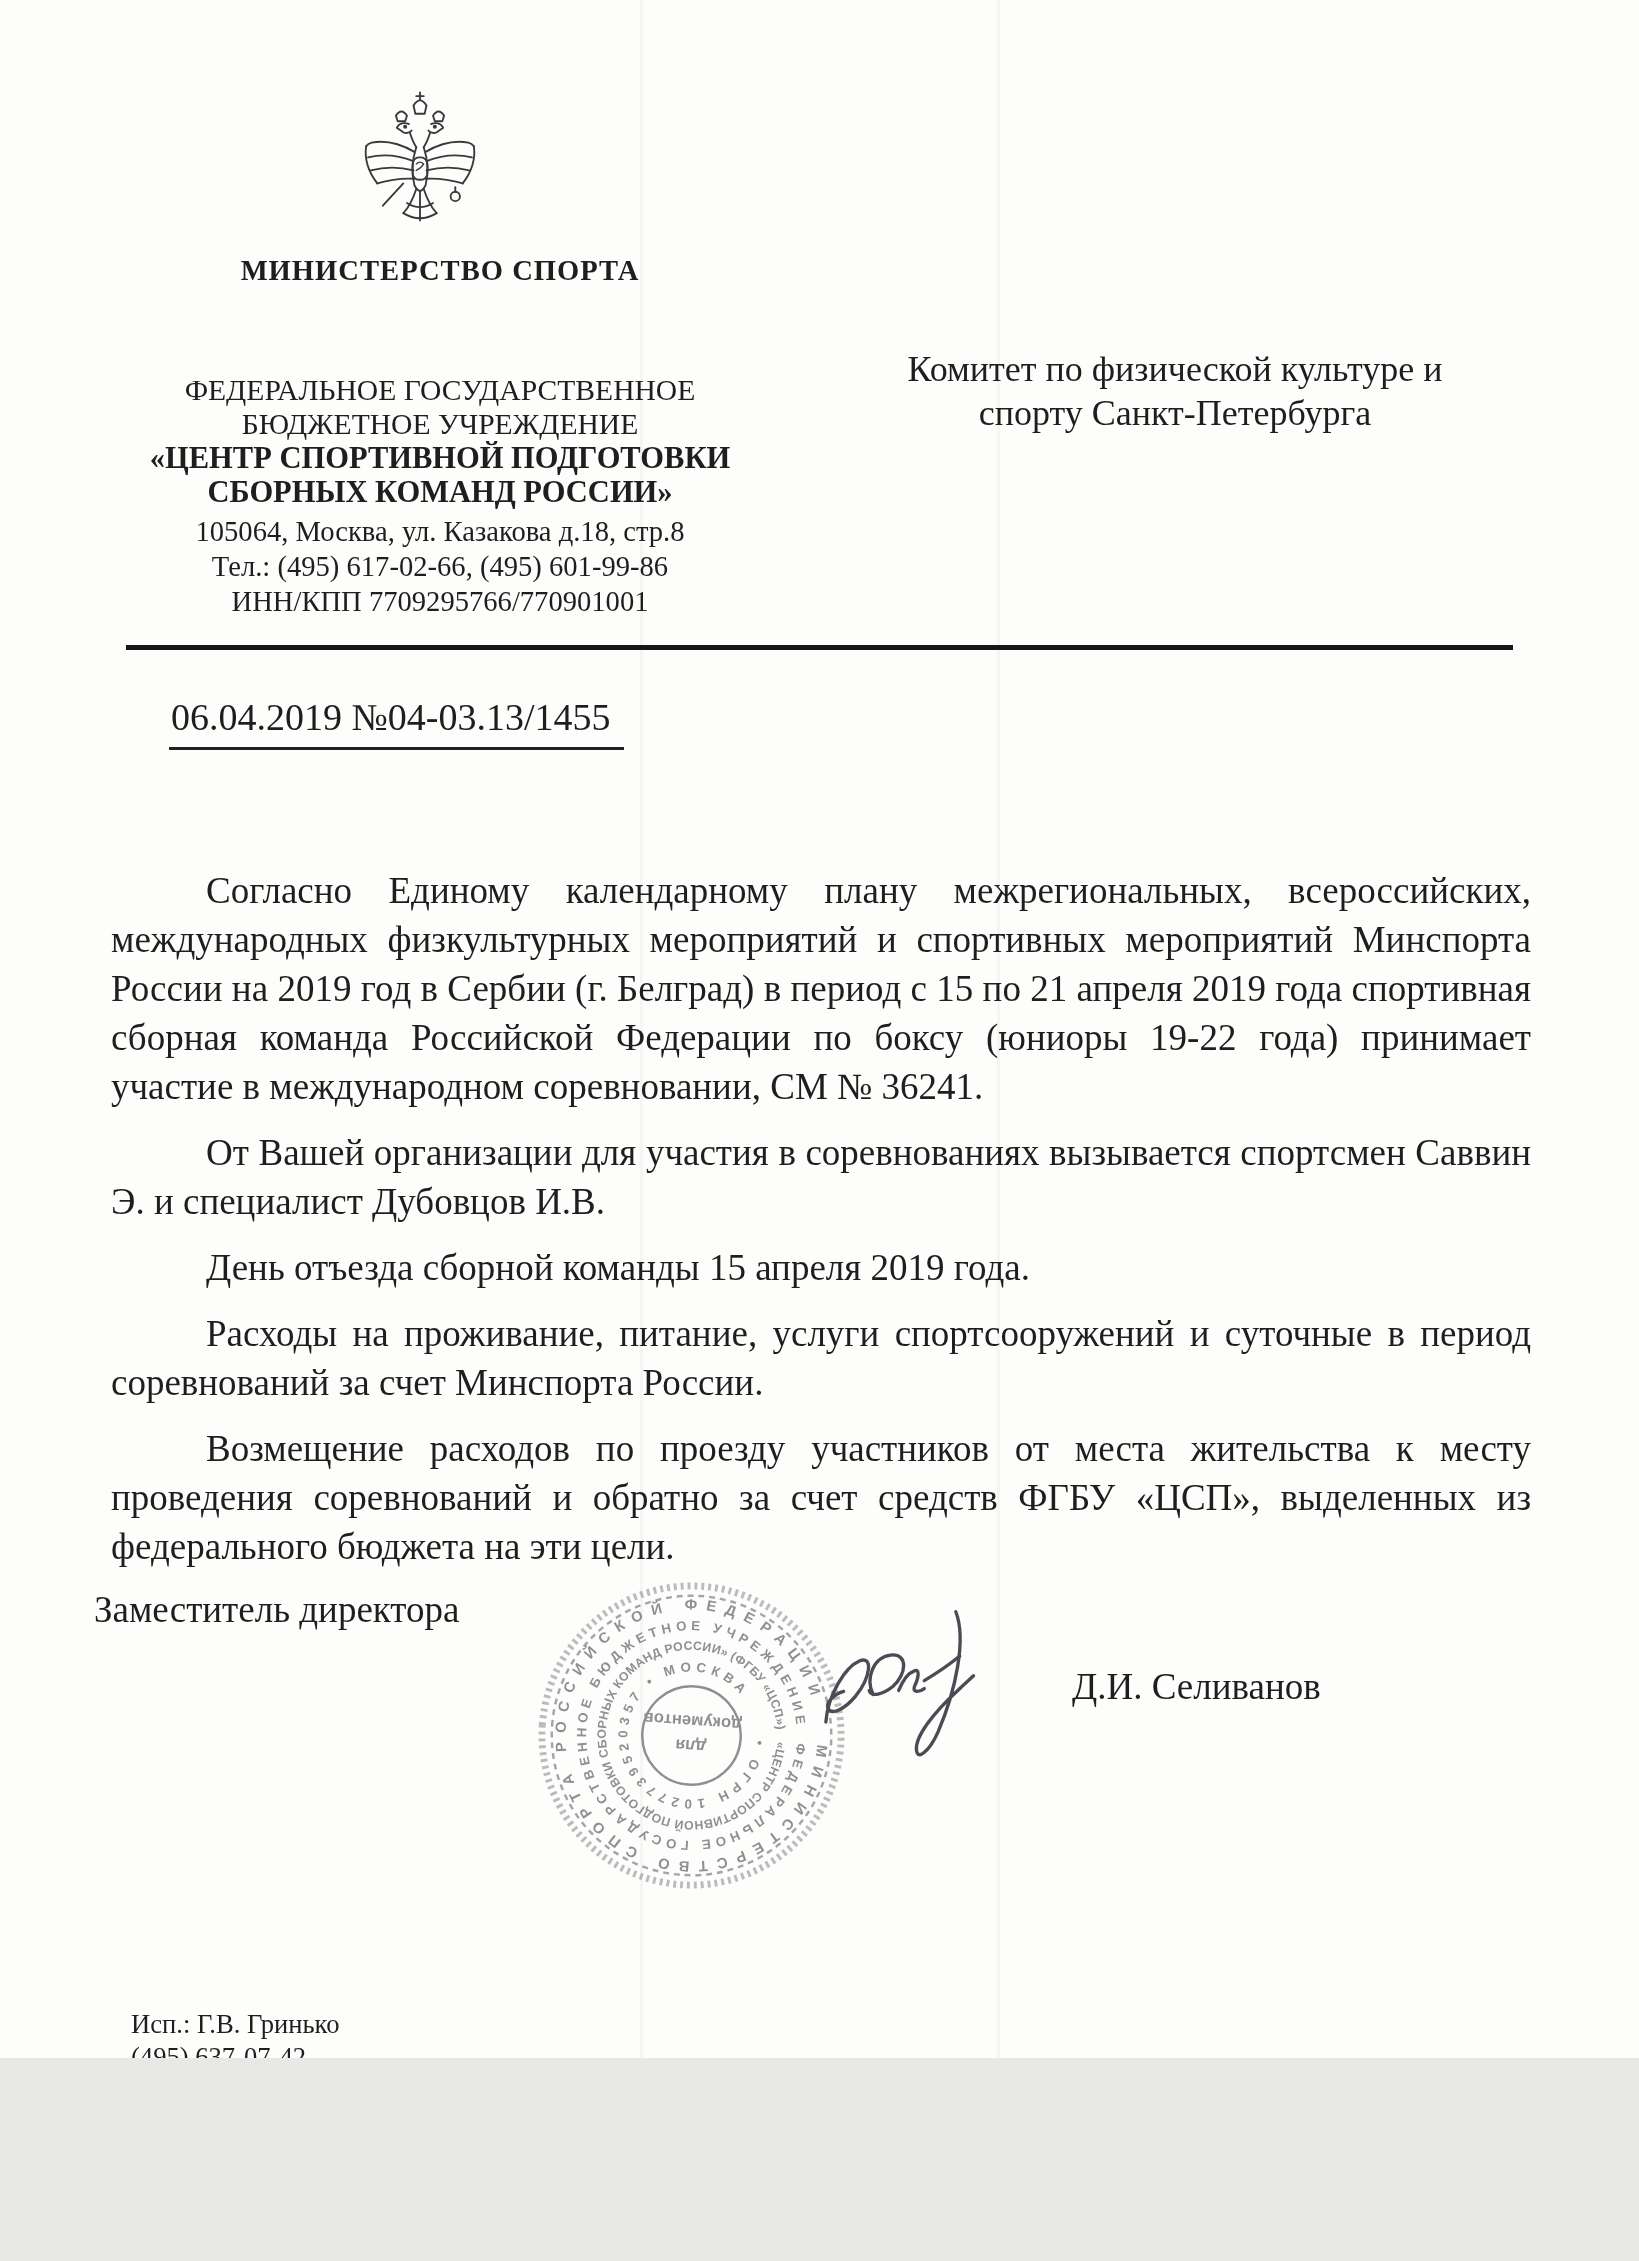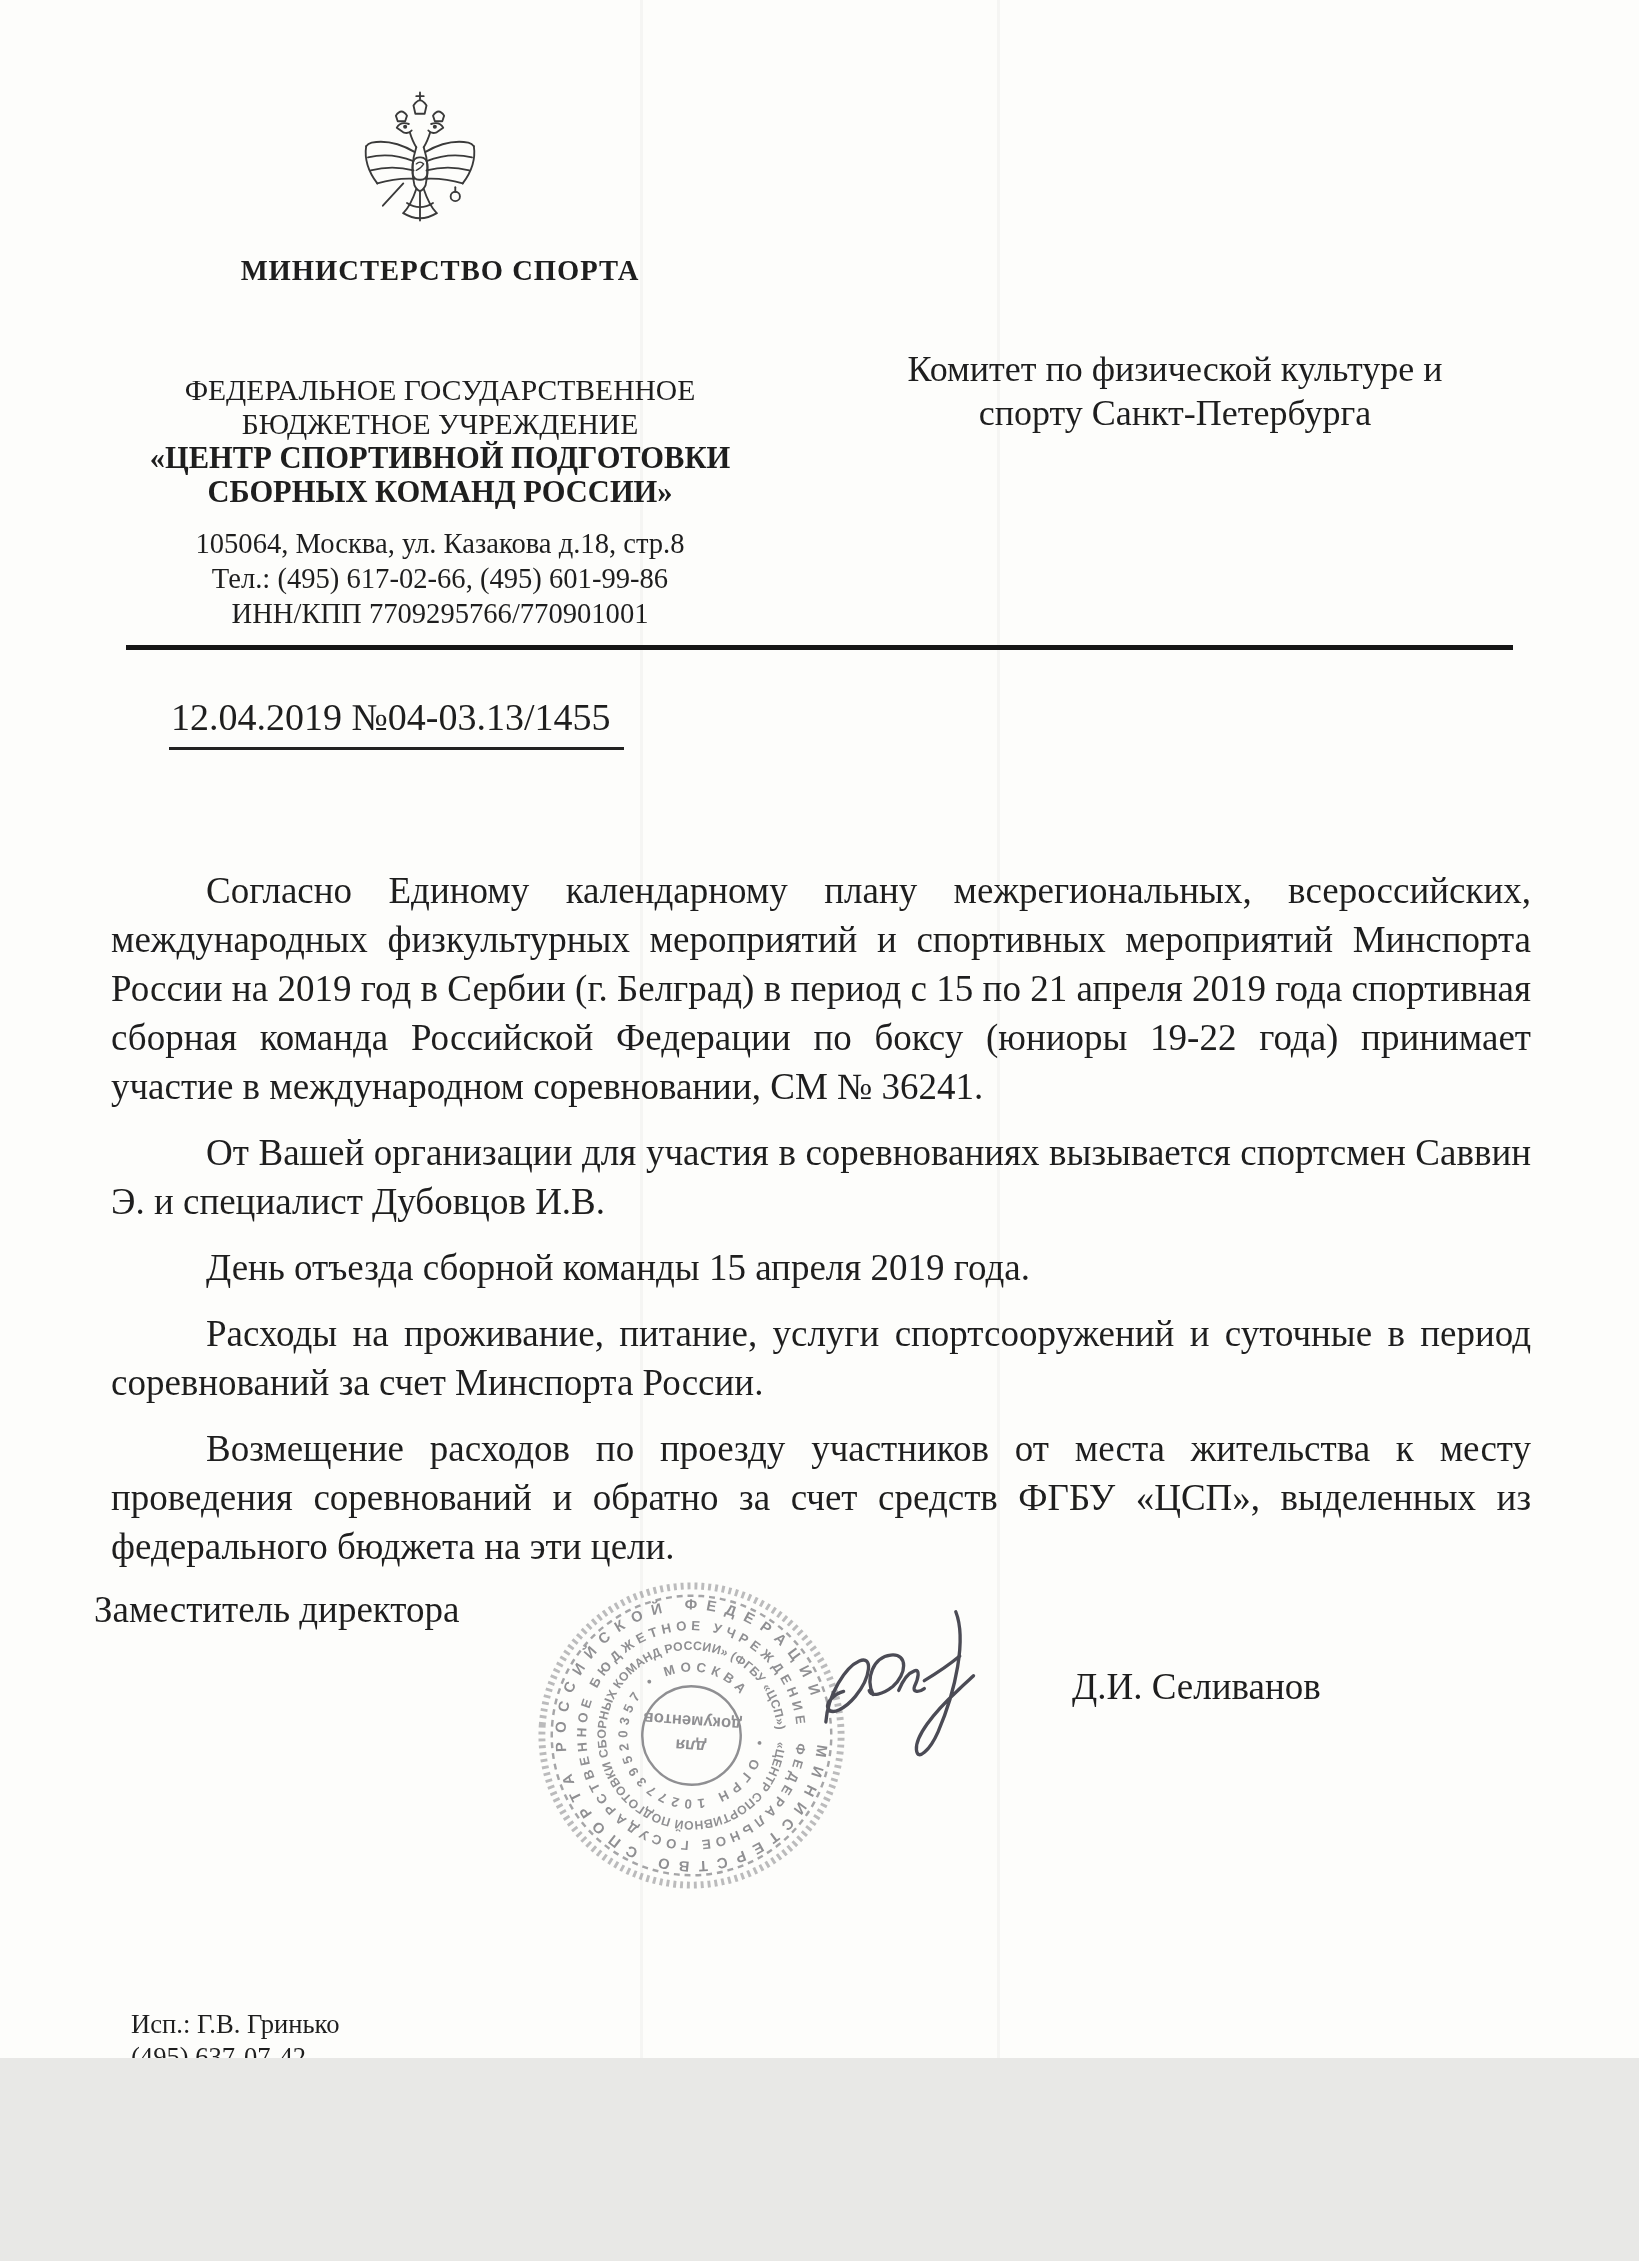--- a/index.html
+++ b/index.html
@@ -15,21 +15,21 @@
   .streak{position:absolute;top:0;bottom:0;width:3px;background:rgba(60,60,60,0.04);}
   .streak.s1{left:640px;}
   .streak.s2{left:997px;}
 
   
   .emblem{position:absolute;left:355px;top:85px;width:130px;height:169px;}
   .hdr-left{position:absolute;left:95px;width:690px;text-align:center;}
   .ministry{top:254px;font-weight:bold;font-size:28.6px;line-height:33px;letter-spacing:1px;}
   .org{top:345px;font-size:29.6px;line-height:34px;margin-top:28px;}
   .org .b{font-weight:bold;font-size:30.5px;}
-  .addr{top:526px;font-size:28.6px;line-height:35px;}
+  .addr{top:514px;font-size:28.6px;line-height:35px;}
 
   
   .addressee{position:absolute;left:867px;top:347px;width:616px;text-align:center;
              font-size:36px;line-height:44px;}
 
   .rule{position:absolute;left:126px;top:645px;width:1387px;height:4.9px;background:#161616;}
 
   .refline{position:absolute;left:169px;top:695px;font-size:38px;}
   .refline span{display:inline-block;border-bottom:3px solid #222;padding:0 13.8px 7.9px 2px;}
 
@@ -110,21 +110,21 @@
   </div>
 
   <div class="addressee">
     <div>Комитет по физической культуре и</div>
     <div>спорту Санкт-Петербурга</div>
   </div>
 
   <div class="rule"></div>
 
   <div class="refline">
-    <span>12.04.2019 №04-03.13/1455</span>
+    <span>06.04.2019 №04-03.13/1455</span>
   </div>
 
   <div class="body-text">
     <p>Согласно Единому календарному плану межрегиональных, всероссийских, международных физкультурных мероприятий и спортивных мероприятий Минспорта  России на 2019 год в Сербии (г. Белград) в период с 15 по 21 апреля 2019 года спортивная сборная команда Российской Федерации по боксу (юниоры 19-22 года) принимает участие в международном соревновании, СМ № 36241.</p>
     <p>От Вашей организации для участия в соревнованиях вызывается спортсмен Саввин Э. и специалист Дубовцов И.В.</p>
     <p>День  отъезда сборной команды 15 апреля 2019 года.</p>
     <p>Расходы на проживание, питание, услуги спортсооружений и суточные в период соревнований за счет Минспорта России.</p>
     <p>Возмещение расходов по проезду участников от места жительства к месту проведения соревнований и обратно за счет средств ФГБУ «ЦСП», выделенных из федерального бюджета на эти цели.</p>
   </div>
 

